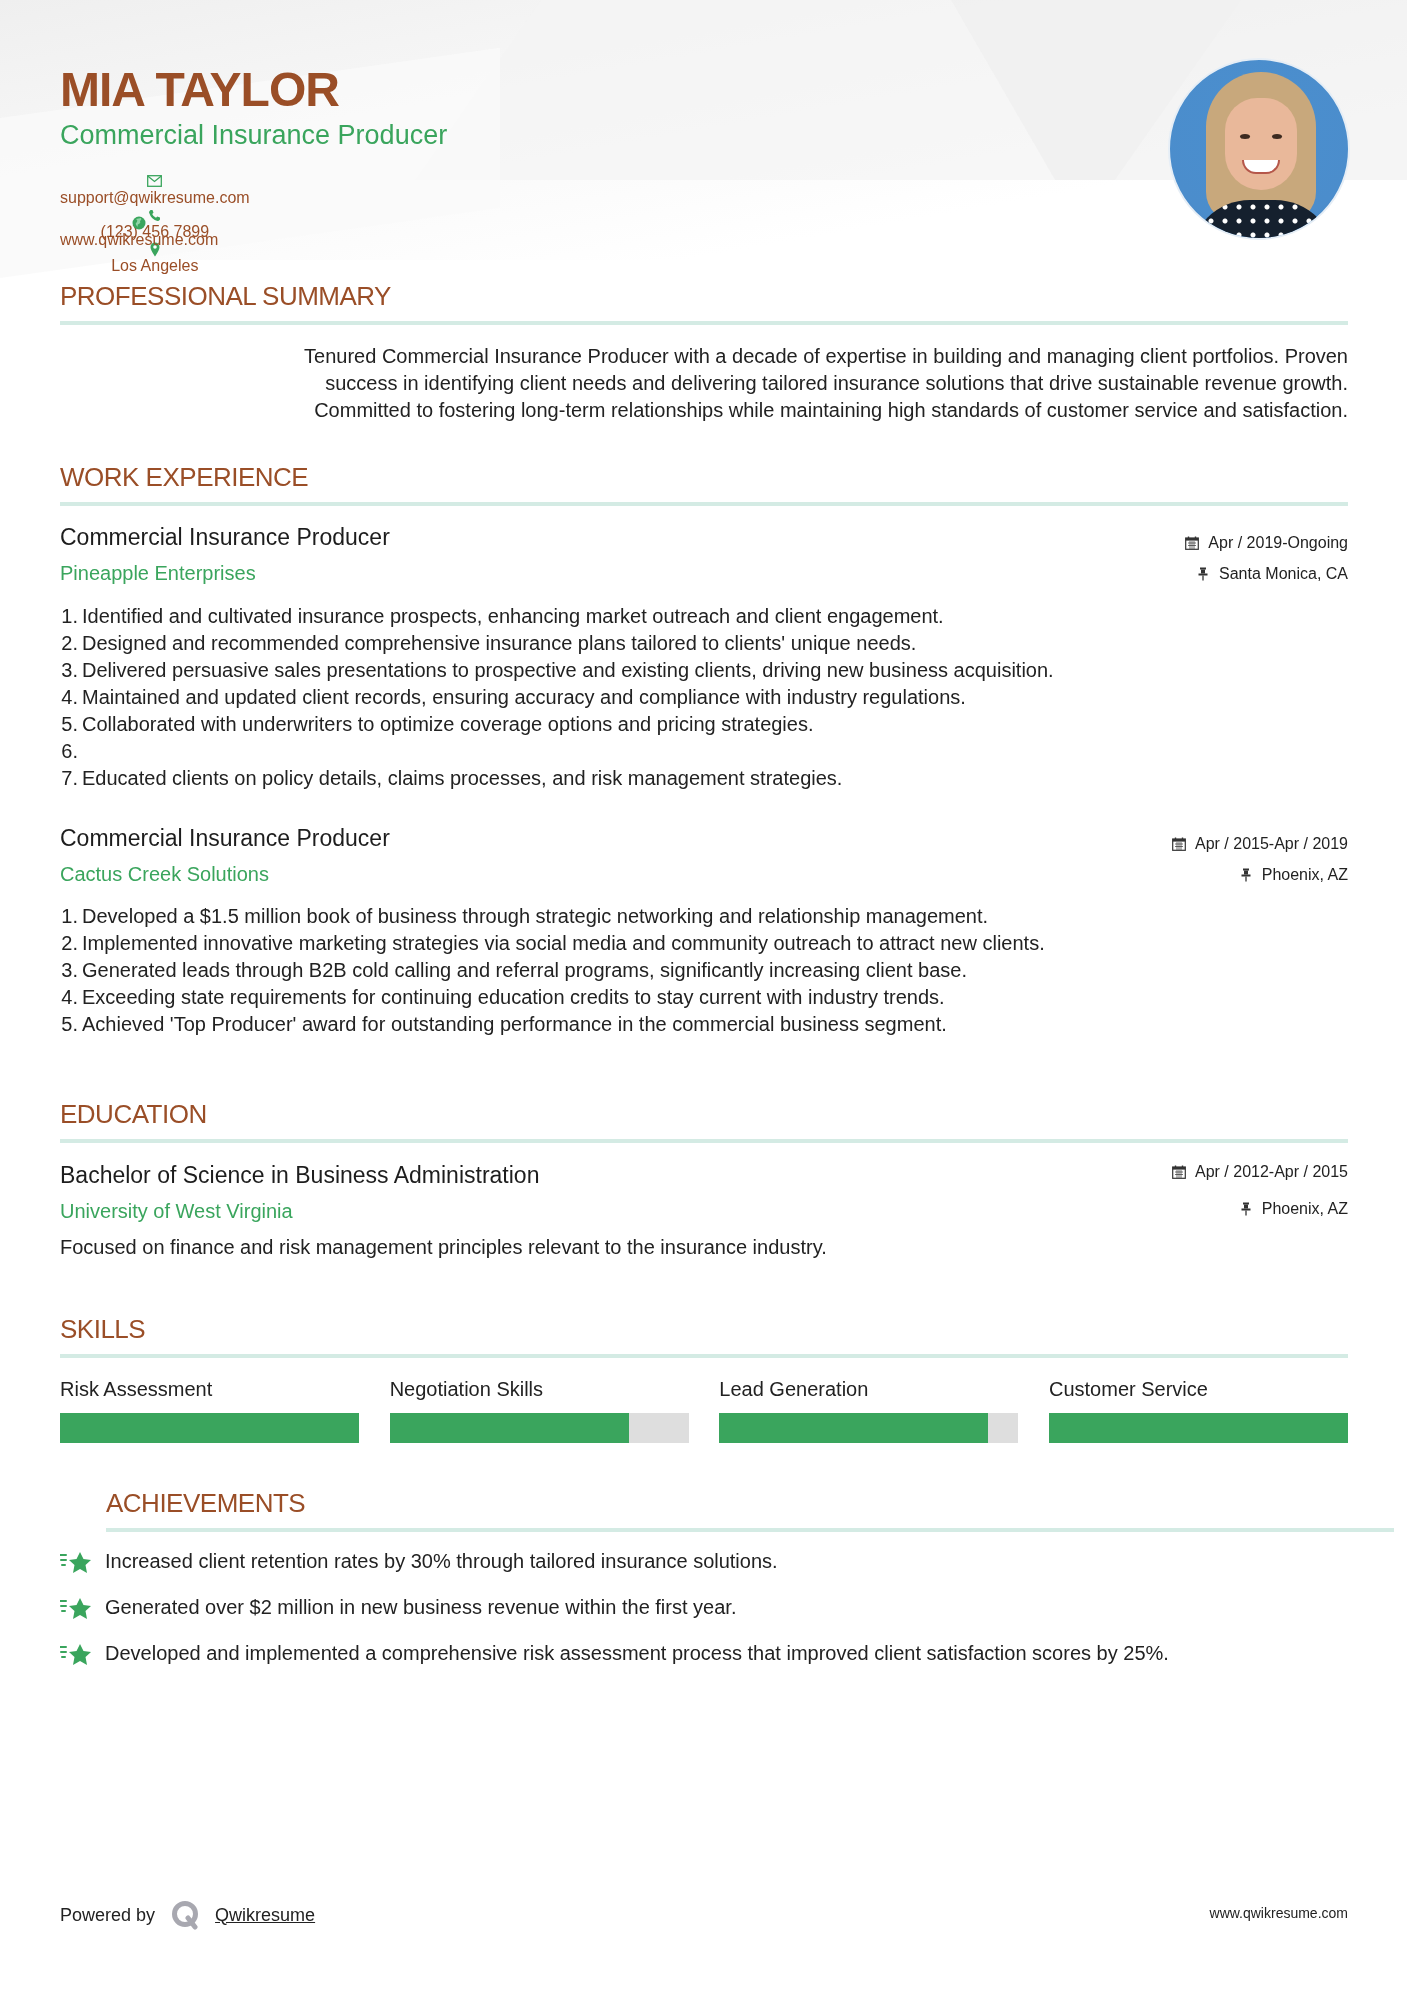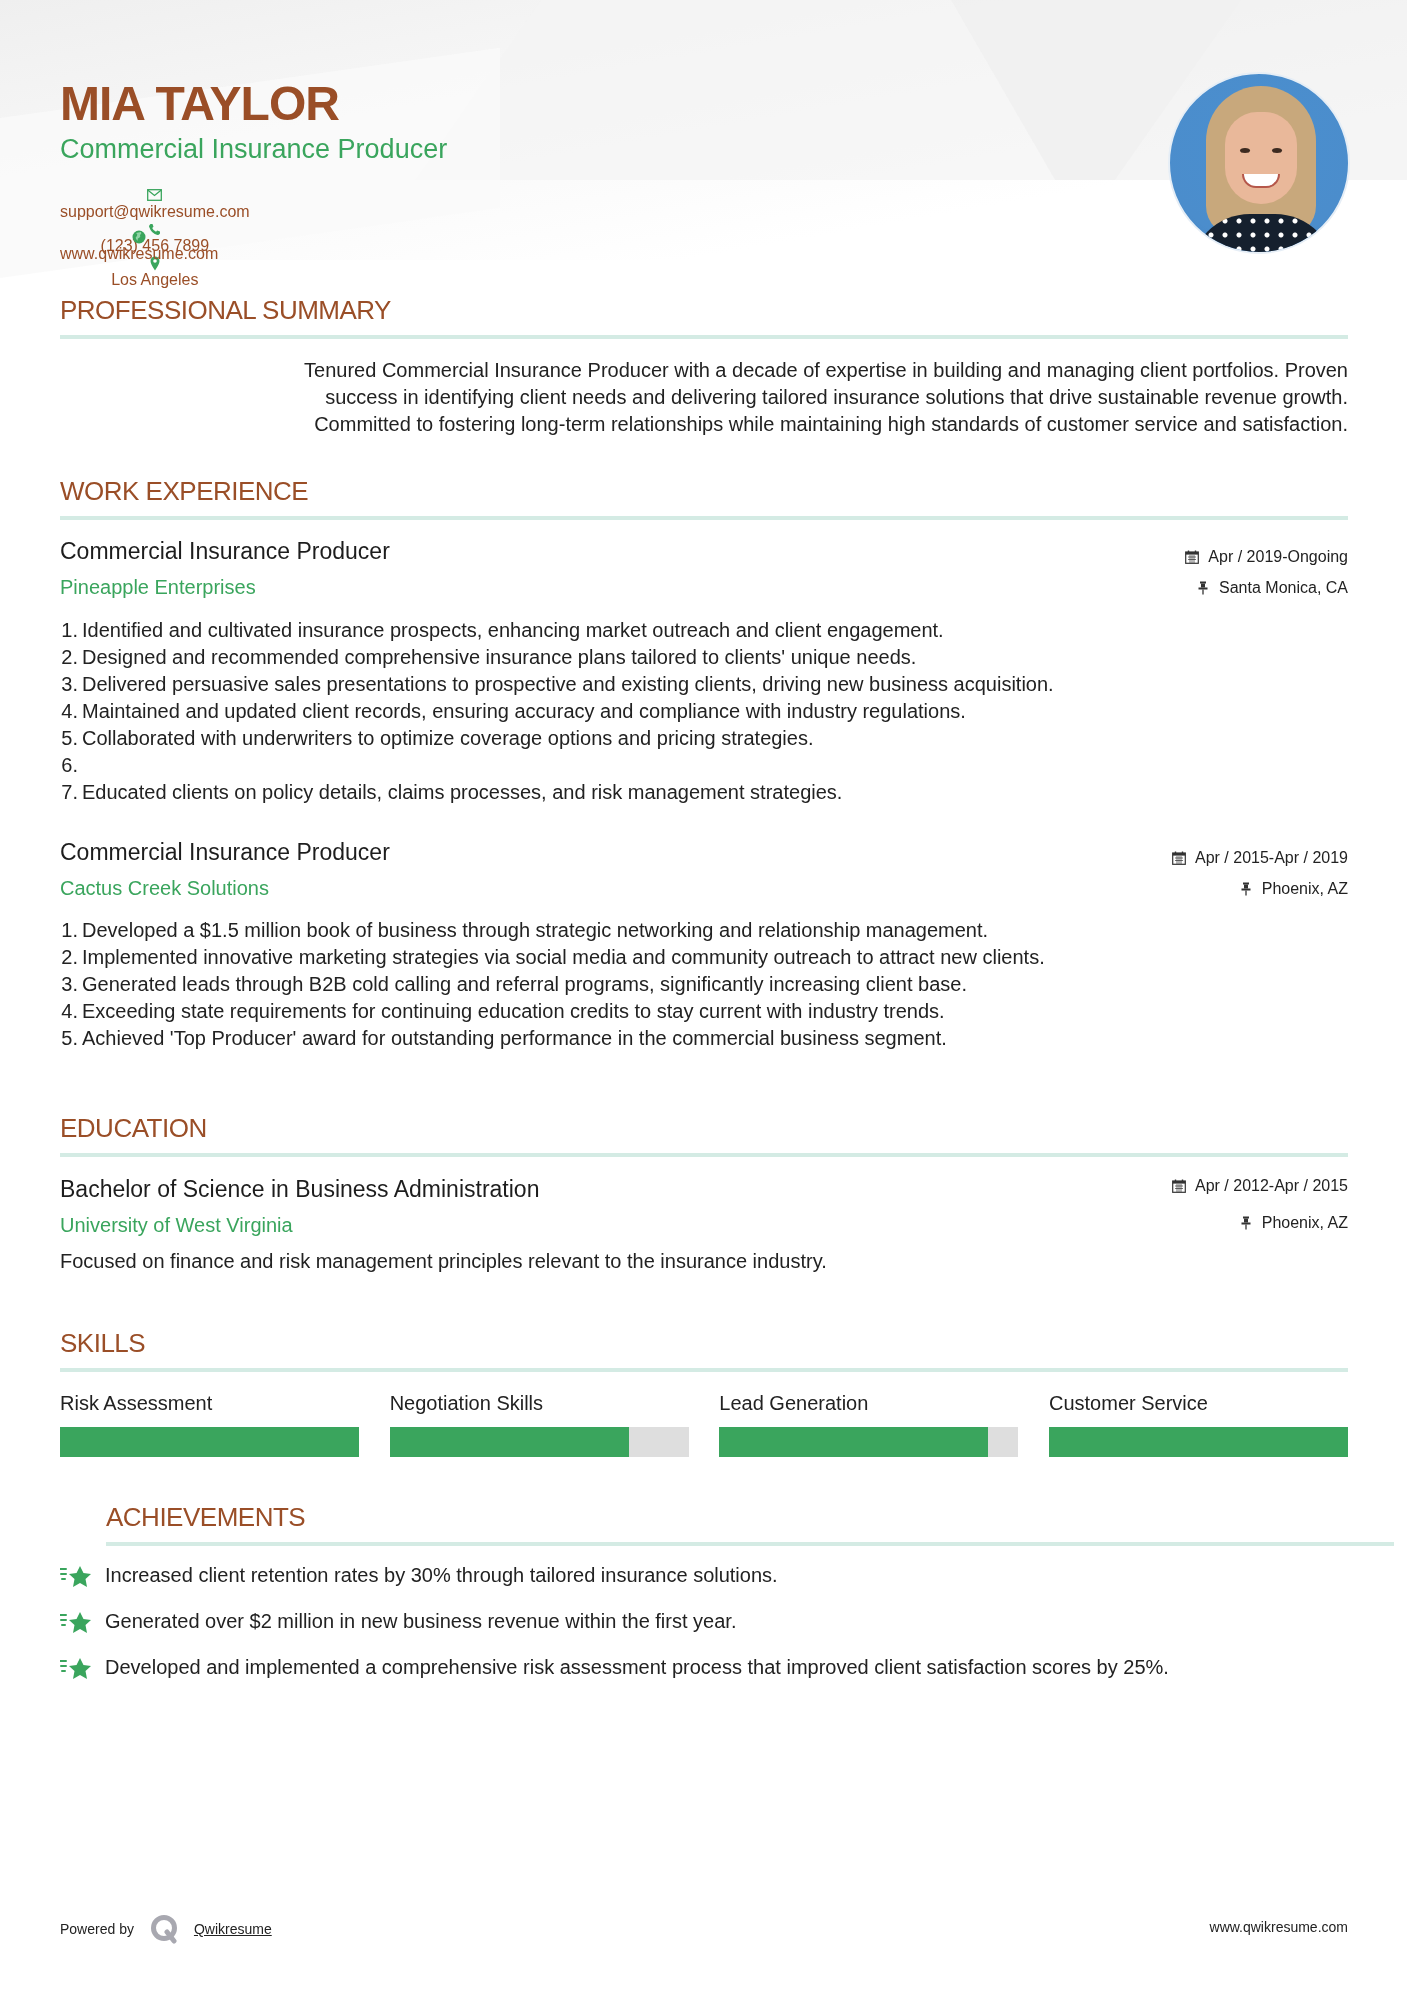--- a/index.html
+++ b/index.html
@@ -9,21 +9,21 @@
   .bg-shape { position: absolute; pointer-events: none; }
   .bg1 { left: 0; top: 0; width: 1407px; height: 260px;
          background: linear-gradient(170deg, #efefef 0%, #f7f7f7 35%, #ffffff 75%); }
   .bg2 { left: 520px; top: -120px; width: 700px; height: 300px; background: #f3f3f3;
          transform: skewX(-35deg); opacity: 0.7; }
   .bg3 { left: 980px; top: -80px; width: 600px; height: 260px; background: #ececec;
          transform: skewX(30deg); opacity: 0.55; }
   .bg4 { left: -100px; top: 90px; width: 600px; height: 160px; background: #fafafa;
          transform: skewY(-8deg); opacity: 0.9; }
 
-  .page { position: absolute; left: 60px; top: 14px; width: 1288px; height: 1818px; }
+  .page { position: absolute; left: 60px; top: 0; width: 1288px; height: 1818px; }
 
   .name { position: absolute; left: 0; top: 62px; font-size: 48px; font-weight: bold; color: #9a4e27; letter-spacing: -1px; }
   .subtitle { position: absolute; left: 0; top: 120px; font-size: 27px; color: #3aa55d; }
 
   .contact-row { position: absolute; left: 0; display: flex; align-items: center; font-size: 16px; color: #9a4e27; flex-direction: column; }
   .contact-row.r1 { top: 173px; }
   .contact-row.r2 { top: 215px; }
   .c-icon { width: 16px; height: 16px; margin-right: 18px; display: inline-flex; align-items: center; justify-content: center; color: #3aa55d; }
   .c-text { margin-right: 18px; }
 
@@ -56,21 +56,21 @@
   .skills { position: absolute; left: 0; top: 1374px; width: 1288px; display: flex; justify-content: space-between; }
   .skill { width: 299px; }
   .skill-label { font-size: 20px; color: #222; height: 39px; line-height: 30px; }
   .skill-bar { width: 299px; height: 30px; background: #dedede; position: relative; }
   .skill-fill { position: absolute; left: 0; top: 0; height: 30px; background: #3aa55d; }
 
   .ach-list { position: absolute; left: 0; top: 1548px; width: 1288px; list-style: none; }
   .ach-item { display: flex; align-items: flex-start; font-size: 20px; line-height: 27px; color: #222; margin-bottom: 17px; }
   .ach-icon { width: 36px; height: 30px; margin-right: 9px; flex-shrink: 0; margin-top: -1px; }
 
-  .footer-left { position: absolute; left: 0; top: 1900px; display: flex; align-items: center; font-size: 14px; color: #222; }
+  .footer-left { position: absolute; left: 0; top: 1900px; display: flex; align-items: center; font-size: 18px; color: #222; }
   .q-logo { margin: 0 14px 0 16px; width: 30px; height: 30px; }
   .footer-link { color: #222; text-decoration: underline; }
   .footer-right { position: absolute; right: 0; top: 1905px; font-size: 14px; color: #222; }
 </style>
 </head>
 <body>
 
 <div class="bg-shape bg1"></div>
 <div class="bg-shape bg2"></div>
 <div class="bg-shape bg3"></div>

